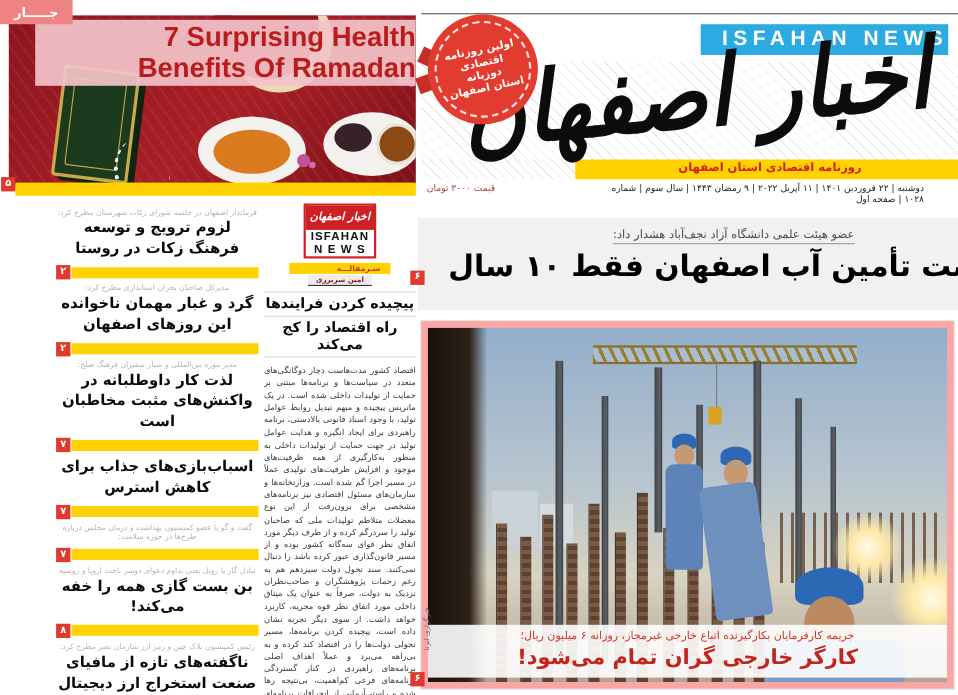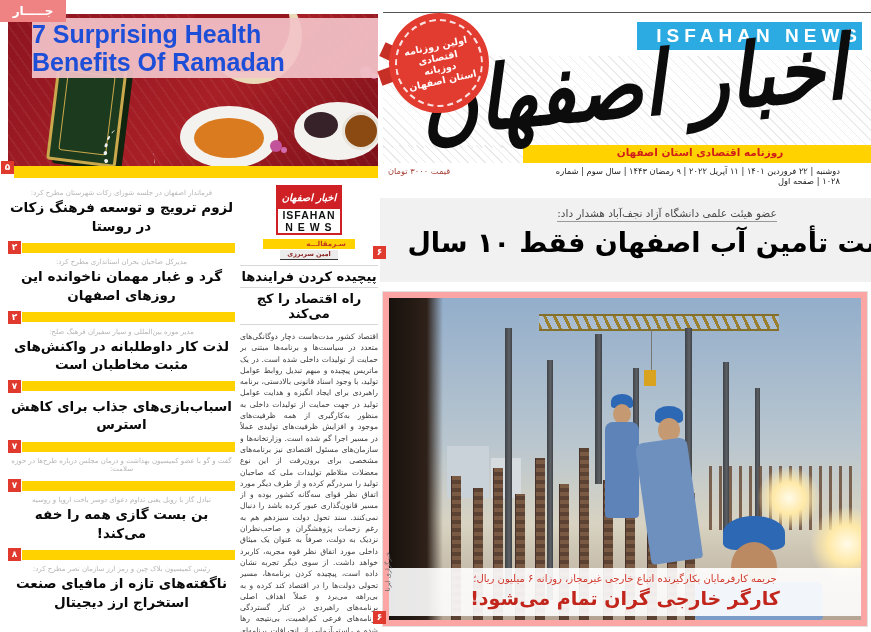--- a/index.html
+++ b/index.html
@@ -18,22 +18,22 @@
   .quran:after{content:"";position:absolute;inset:8px;border:1px solid #c9a94c;border-radius:3px;}
   .beads{position:absolute;left:96px;top:112px;width:46px;height:60px;border-left:4px dotted #efefef;
     border-bottom:4px dotted #efefef;border-radius:50%;transform:rotate(-15deg);}
   .crescent{position:absolute;left:198px;top:-26px;width:96px;height:96px;border-radius:50%;background:#ead9b8;}
   .crescent-cut{position:absolute;left:186px;top:-38px;width:96px;height:96px;border-radius:50%;background:#96161f;}
   .plate{position:absolute;border-radius:50%;background:#f4f2ee;}
   .food{position:absolute;border-radius:50%;}
   .flower{position:absolute;width:12px;height:12px;border-radius:50%;background:#c2539b;box-shadow:8px 4px 0 -3px #d06bae;}
   .ram-band{position:absolute;left:24px;top:4px;right:0;height:60px;background:rgba(242,195,200,0.93);
     display:flex;flex-direction:column;justify-content:center;z-index:2;}
-  .ram-band div{font-family:"Liberation Sans",sans-serif;font-weight:bold;color:#1d4ed8;
-    font-size:25px;line-height:28px;text-align:left;letter-spacing:0;}
+  .ram-band div{font-family:"Liberation Sans",sans-serif;font-weight:bold;color:#b91c1c;
+    font-size:25px;line-height:28px;text-align:right;letter-spacing:0;}
   
   .badge{position:absolute;width:13px;height:13px;background:#e0392e;color:#fff;font-size:9px;
     line-height:13px;text-align:center;font-weight:bold;z-index:5;}
   .ram-bar{position:absolute;left:14px;top:166px;width:364px;height:12px;background:#ffd200;}
   
   .mast-rule{position:absolute;left:383px;top:12px;width:488px;height:1px;background:#555;}
   .hatch{position:absolute;left:383px;top:56px;width:488px;height:92px;
     background:repeating-linear-gradient(45deg,#ececec 0 1px,transparent 1px 7px);}
   .hatch2{position:absolute;left:383px;top:145px;width:150px;height:18px;
     background:repeating-linear-gradient(45deg,#e9e9e9 0 1px,transparent 1px 6px);}
@@ -86,21 +86,21 @@
   .head{position:absolute;background:#c59a72;border-radius:50%;}
   .torso{position:absolute;background:#6e90bf;border-radius:8px 8px 4px 4px;}
   .caption{position:absolute;left:0;right:0;bottom:4px;background:rgba(255,255,255,0.9);
     text-align:center;z-index:6;padding:5px 0 7px;direction:rtl;}
   .cap-kicker{color:#d0352a;font-size:10px;}
   .cap-headline{color:#c2251c;font-weight:bold;font-size:19px;margin-top:3px;}
   .credit{position:absolute;left:384px;top:552px;font-size:6.5px;color:#666;z-index:7;
     writing-mode:vertical-rl;transform:rotate(180deg);direction:rtl;}
   
   .left-col{position:absolute;left:8px;top:186px;width:227px;}
-  .hl-item{direction:rtl;text-align:center;}
+  .hl-item{direction:rtl;text-align:center;margin-left:43px;}
   .hl-kicker{font-size:7px;color:#b5b5b5;margin:3px 0 1px;}
   .hl-title{font-size:13.5px;font-weight:bold;line-height:1.38;color:#0a0a0a;}
   .hl-sep{direction:ltr;display:flex;align-items:center;margin:6px 0 4px;height:13px;}
   .hl-badge{width:13px;height:13px;background:#e0392e;color:#fff;font-size:9px;line-height:13px;
     text-align:center;font-weight:bold;flex:0 0 13px;}
   .hl-bar{flex:1;height:10px;background:#ffd200;margin-left:1px;}
   
   .ed-col{position:absolute;left:240px;top:185px;width:138px;direction:rtl;}
   .ed-logo{width:62px;margin:0 auto;border:2px solid #cf2026;}
   .ed-logo-top{background:#cf2026;color:#fff;text-align:center;font-style:italic;font-weight:bold;

